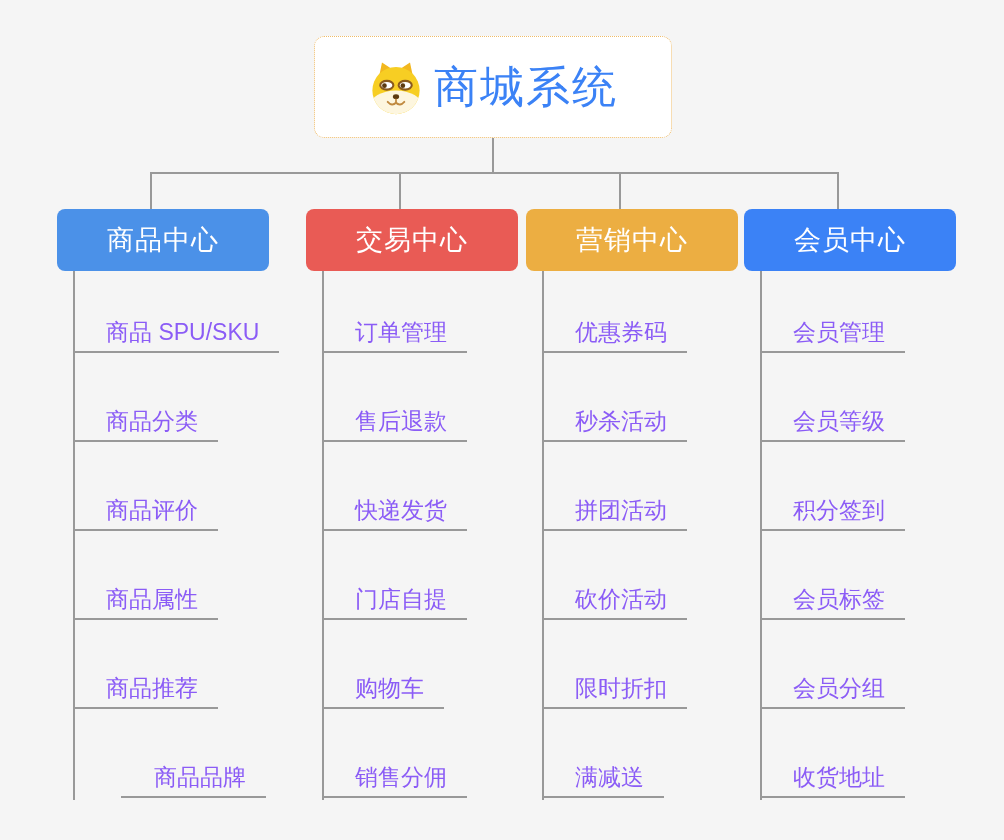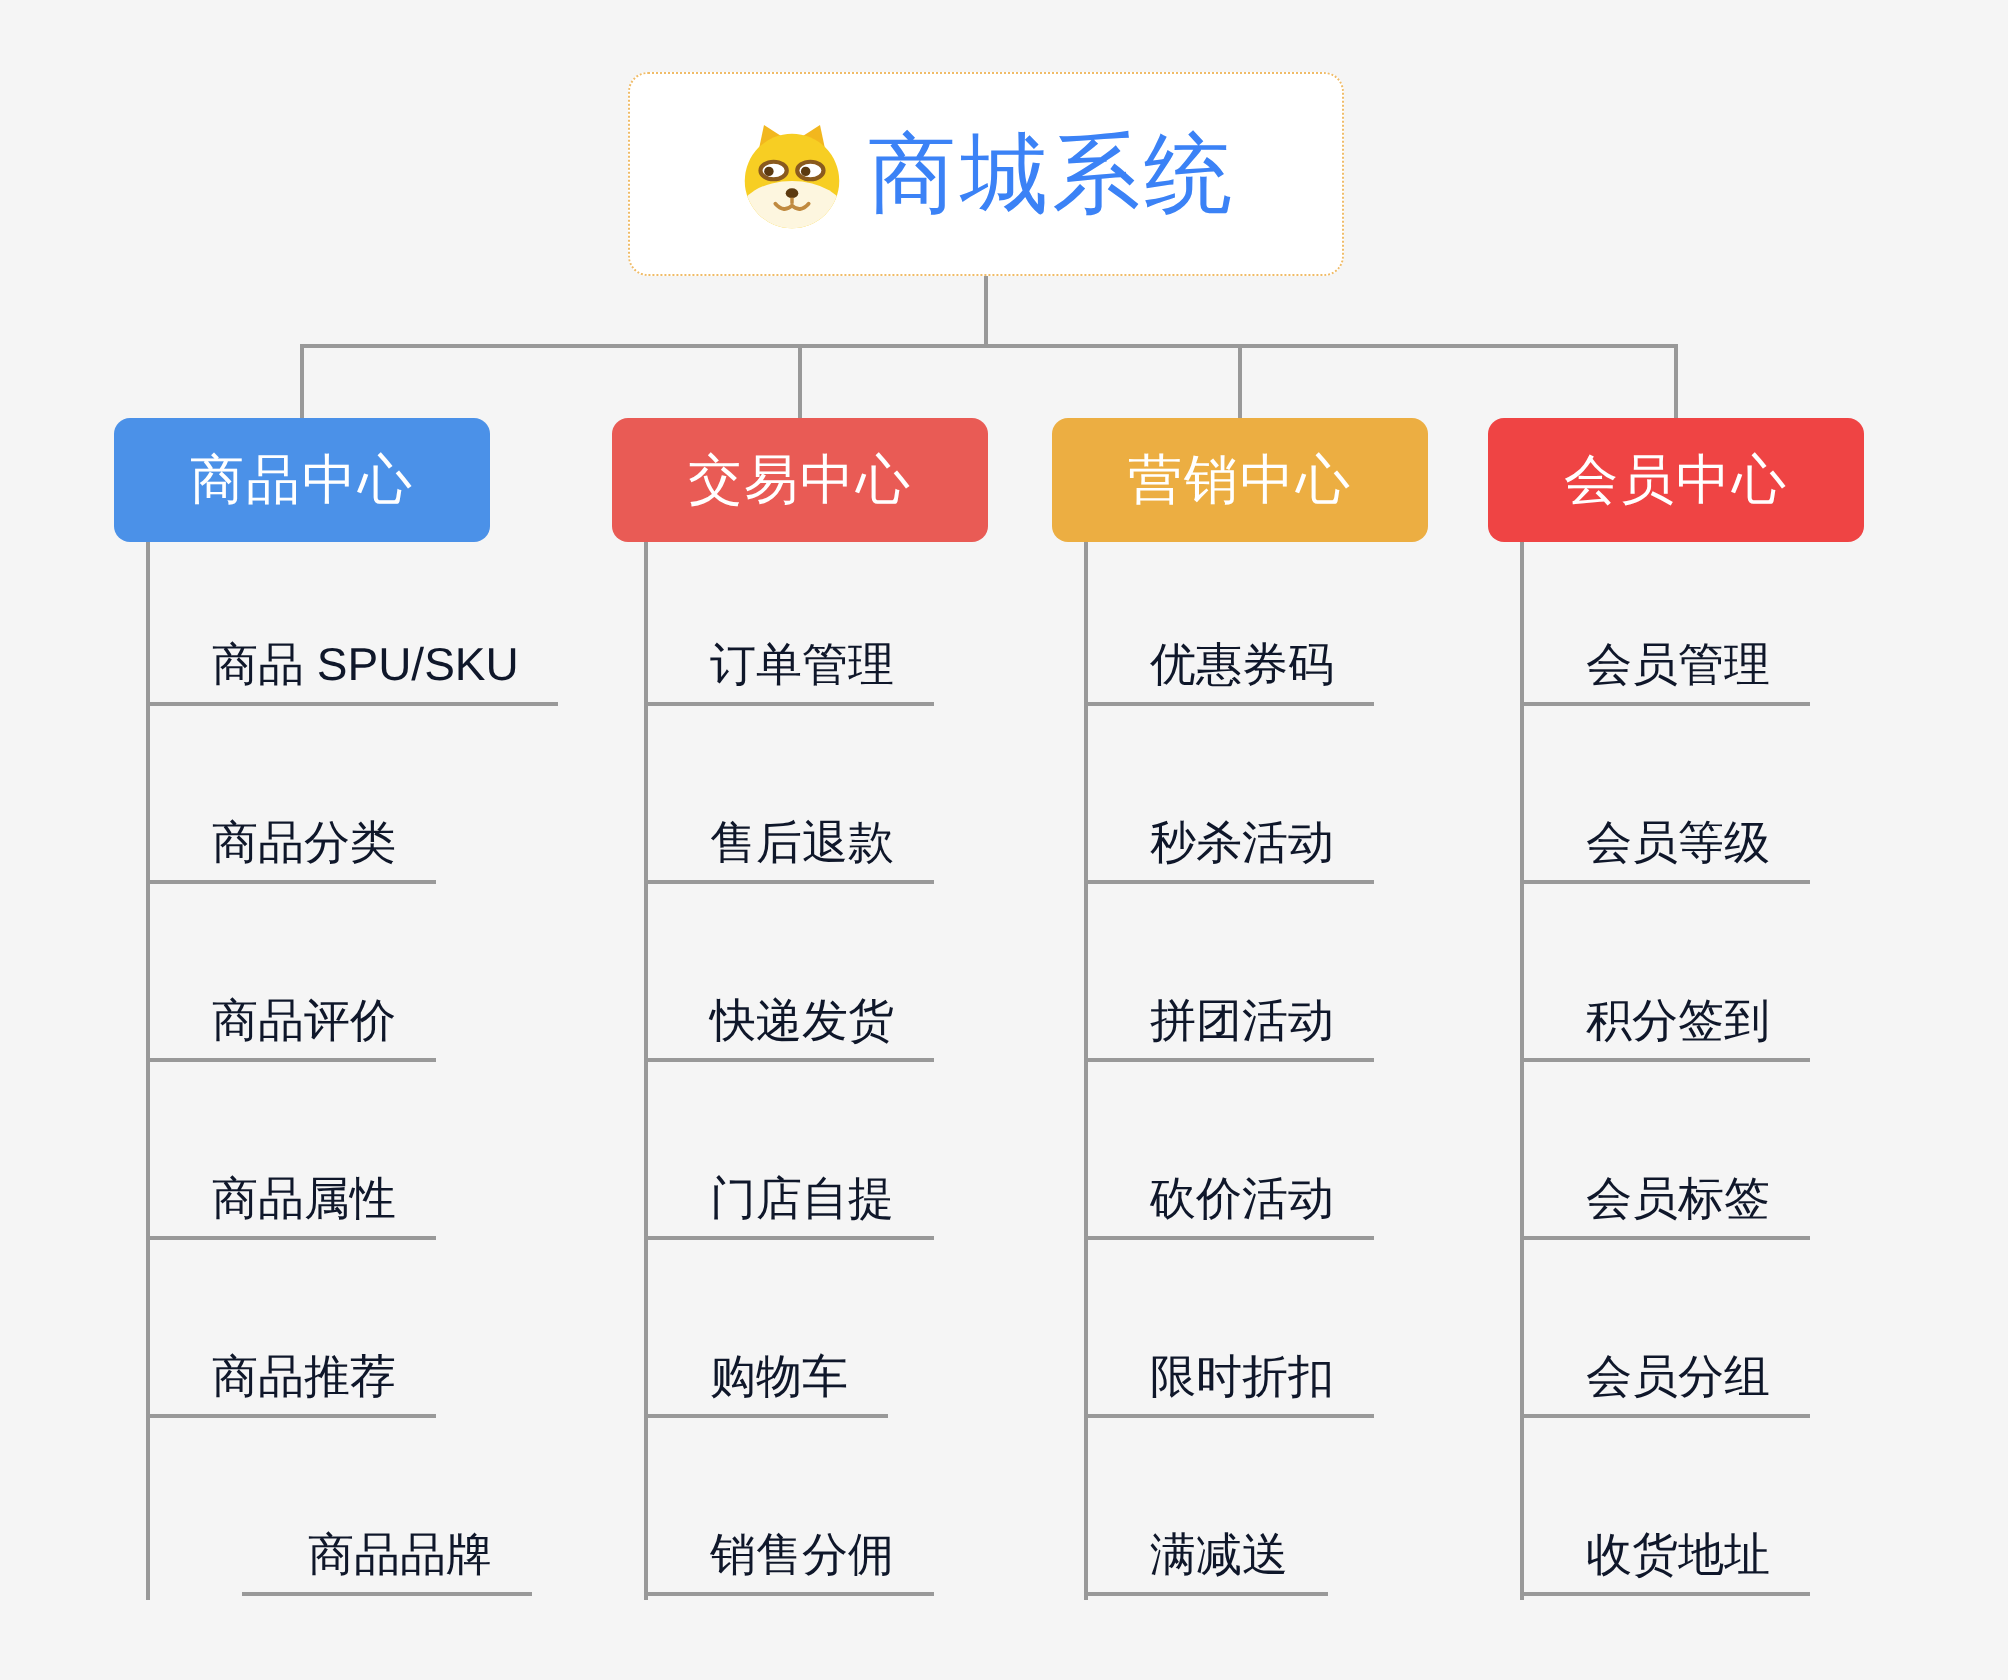--- a/index.html
+++ b/index.html
@@ -16,30 +16,30 @@
   .root-node svg{width:56px;height:56px;flex:0 0 auto;}
 
   
   .line{position:absolute;background:#999;}
   .stub{left:492px;top:138px;width:2px;height:35px;}
   .bus{left:150px;top:172px;width:688px;height:2px;}
   .drop{top:172px;width:2px;height:37px;}
 
   
   .branch-box{
-    position:absolute;top:209px;width:188px;height:62px;border-radius:8px;
+    position:absolute;top:209px;width:212px;height:62px;border-radius:8px;
     display:flex;align-items:center;justify-content:center;
     color:#fff;font-size:27px;letter-spacing:1px;
   }
 
   
   .colline{position:absolute;top:271px;width:2px;height:529px;background:#999;}
   .child{
     position:absolute;box-sizing:border-box;white-space:nowrap;
-    font-size:23px;line-height:30px;color:#0f172a;
+    font-size:23px;line-height:30px;color:#8b5cf6;
     padding:0 20px 4px 33px;border-bottom:2px solid #999;
   }
 </style>
 </head>
 <body>
 
 <div id="canvas" style="background: rgb(245, 245, 245);">
 
   <div class="root-node" style="border-color: rgb(240, 188, 104); background: rgb(255, 255, 255);">
     <svg viewBox="0 0 64 64" aria-hidden="true">
@@ -87,21 +87,21 @@
       <div class="line drop" style="left: 619px;"></div>
       <div class="branch-box" style="left: 526px; background: rgb(236, 174, 66);">营销中心</div>
       <div class="colline" style="left: 542px;"></div>
       <div class="child" style="left: 542px; top: 317px;">优惠券码</div>
       <div class="child" style="left: 542px; top: 406px;">秒杀活动</div>
       <div class="child" style="left: 542px; top: 495px;">拼团活动</div>
       <div class="child" style="left: 542px; top: 584px;">砍价活动</div>
       <div class="child" style="left: 542px; top: 673px;">限时折扣</div>
       <div class="child" style="left: 542px; top: 762px;">满减送</div>
       <div class="line drop" style="left: 837px;"></div>
-      <div class="branch-box" style="left: 744px; background: #ef4444;">会员中心</div>
+      <div class="branch-box" style="left: 744px; background: #3b82f6;">会员中心</div>
       <div class="colline" style="left: 760px;"></div>
       <div class="child" style="left: 760px; top: 317px;">会员管理</div>
       <div class="child" style="left: 760px; top: 406px;">会员等级</div>
       <div class="child" style="left: 760px; top: 495px; text-align: right;">积分签到</div>
       <div class="child" style="left: 760px; top: 584px;">会员标签</div>
       <div class="child" style="left: 760px; top: 673px;">会员分组</div>
       <div class="child" style="left: 760px; top: 762px;">收货地址</div>
     </div>
 
 </div>

